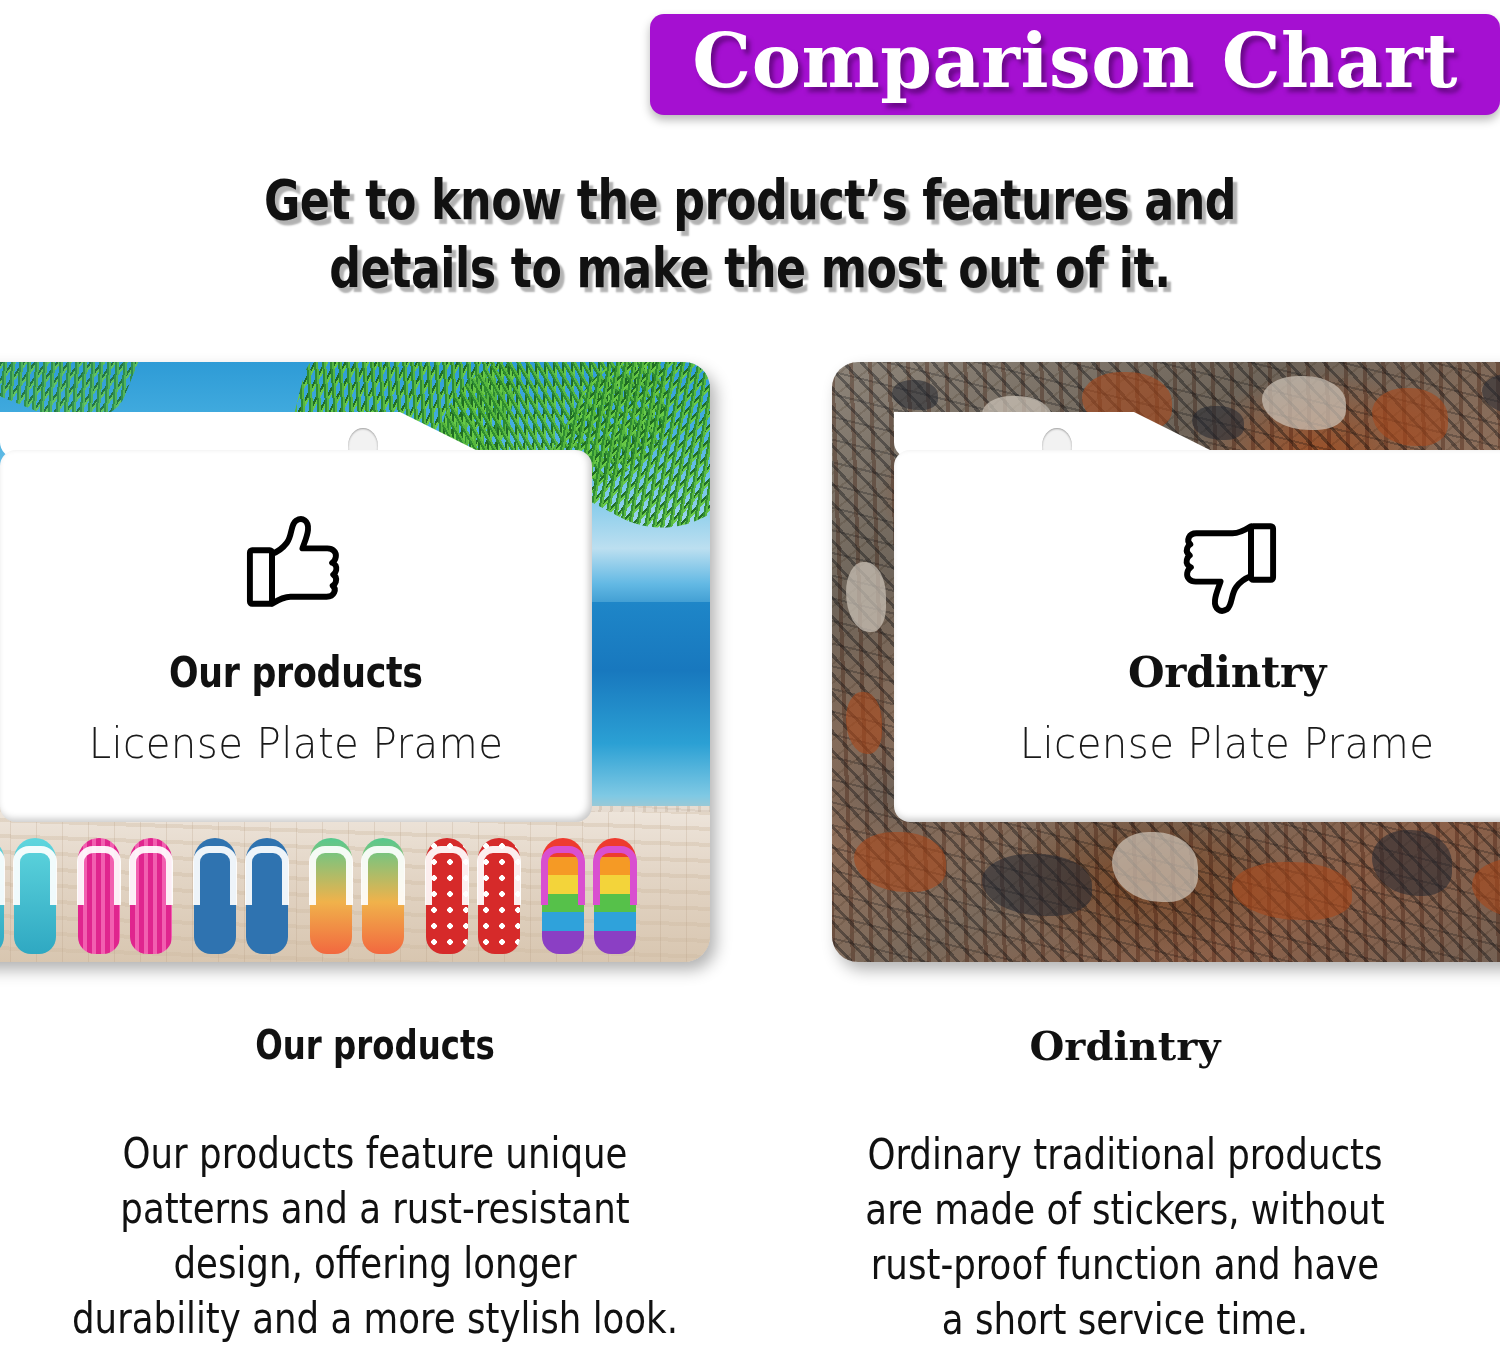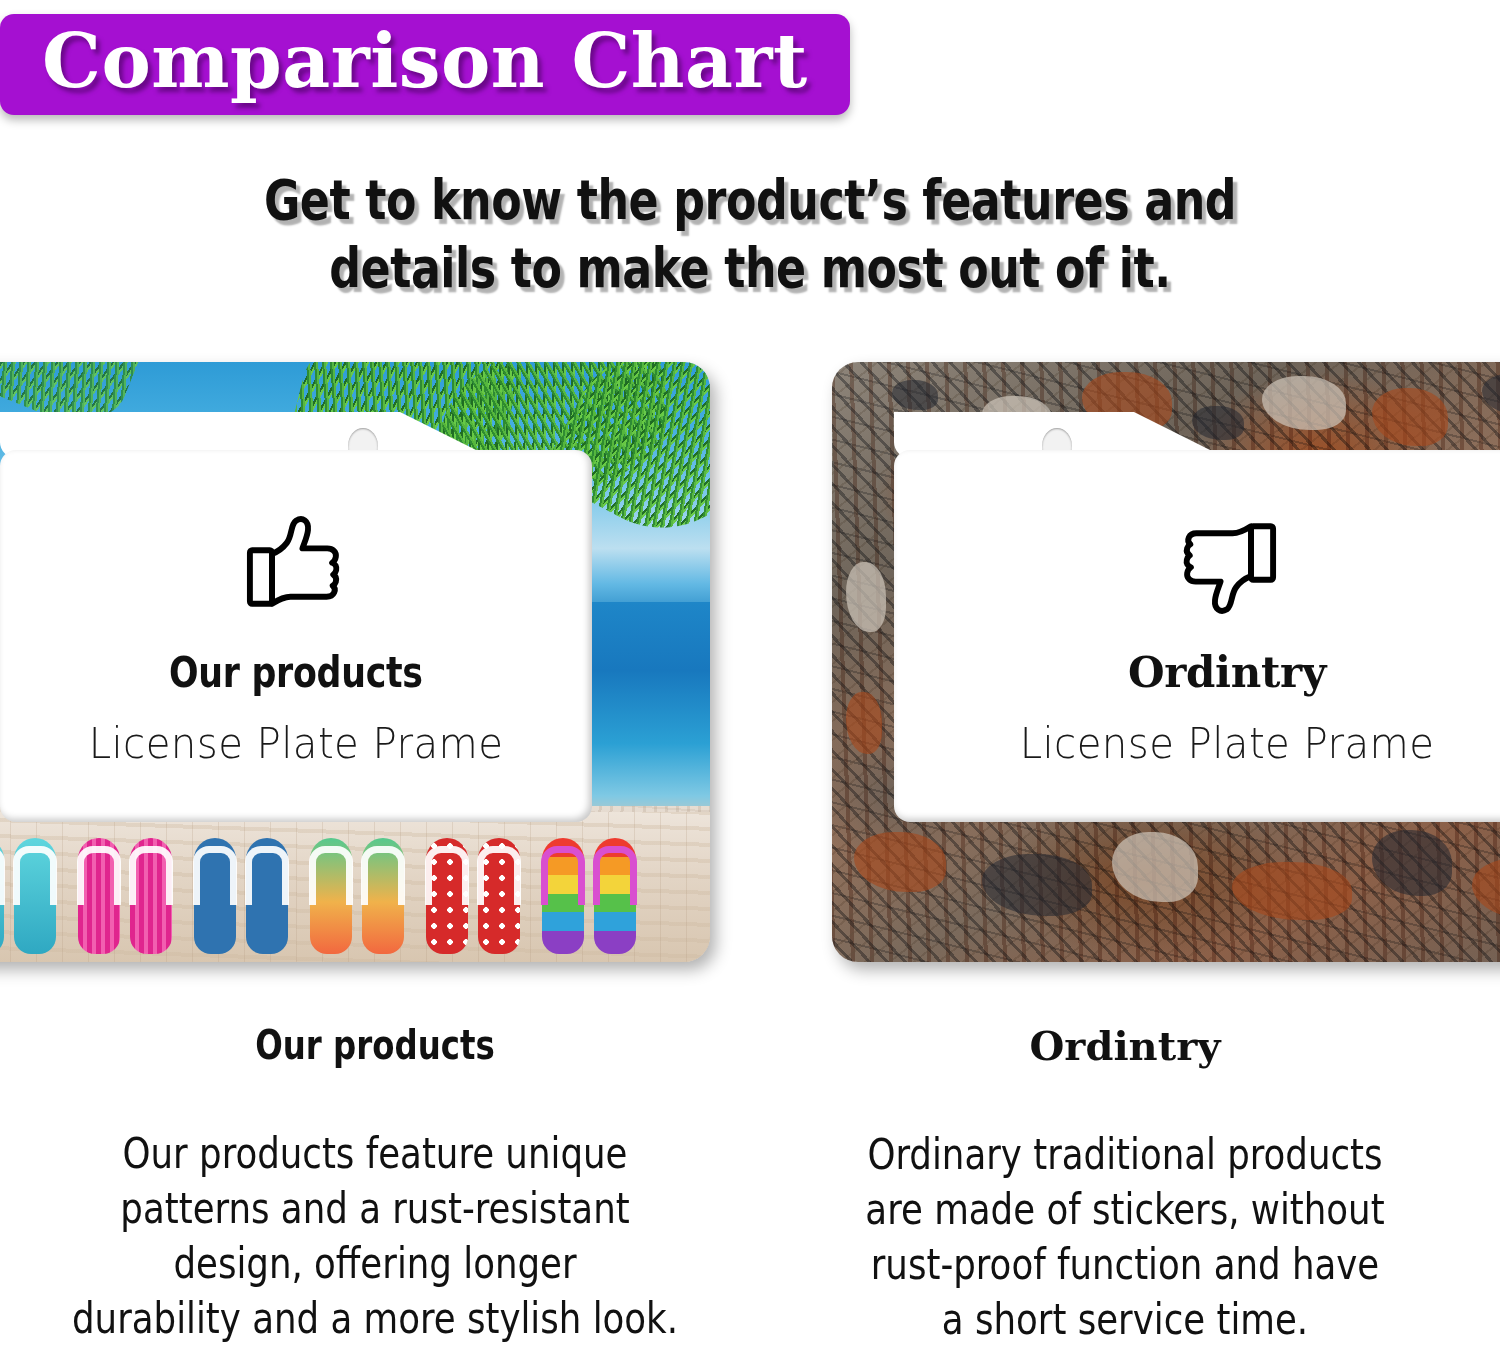--- a/index.html
+++ b/index.html
@@ -13,22 +13,22 @@
     position: relative;
     overflow: hidden;
     font-family: "Liberation Sans", sans-serif;
     -webkit-font-smoothing: antialiased;
   }
 
   
   .title-wrap {
     position: absolute;
     left: 0; top: 14px;
-    width: 1220px;
-    text-align: left;
+    width: 1500px;
+    text-align: right;
   }
   .title-badge {
     display: inline-block;
     background: #A510D1;
     border-radius: 14px;
     padding: 10px 42px 16px 42px;
     box-shadow: 0 5px 10px rgba(0,0,0,0.28);
     min-width: 720px;
   }
   .title-text {

